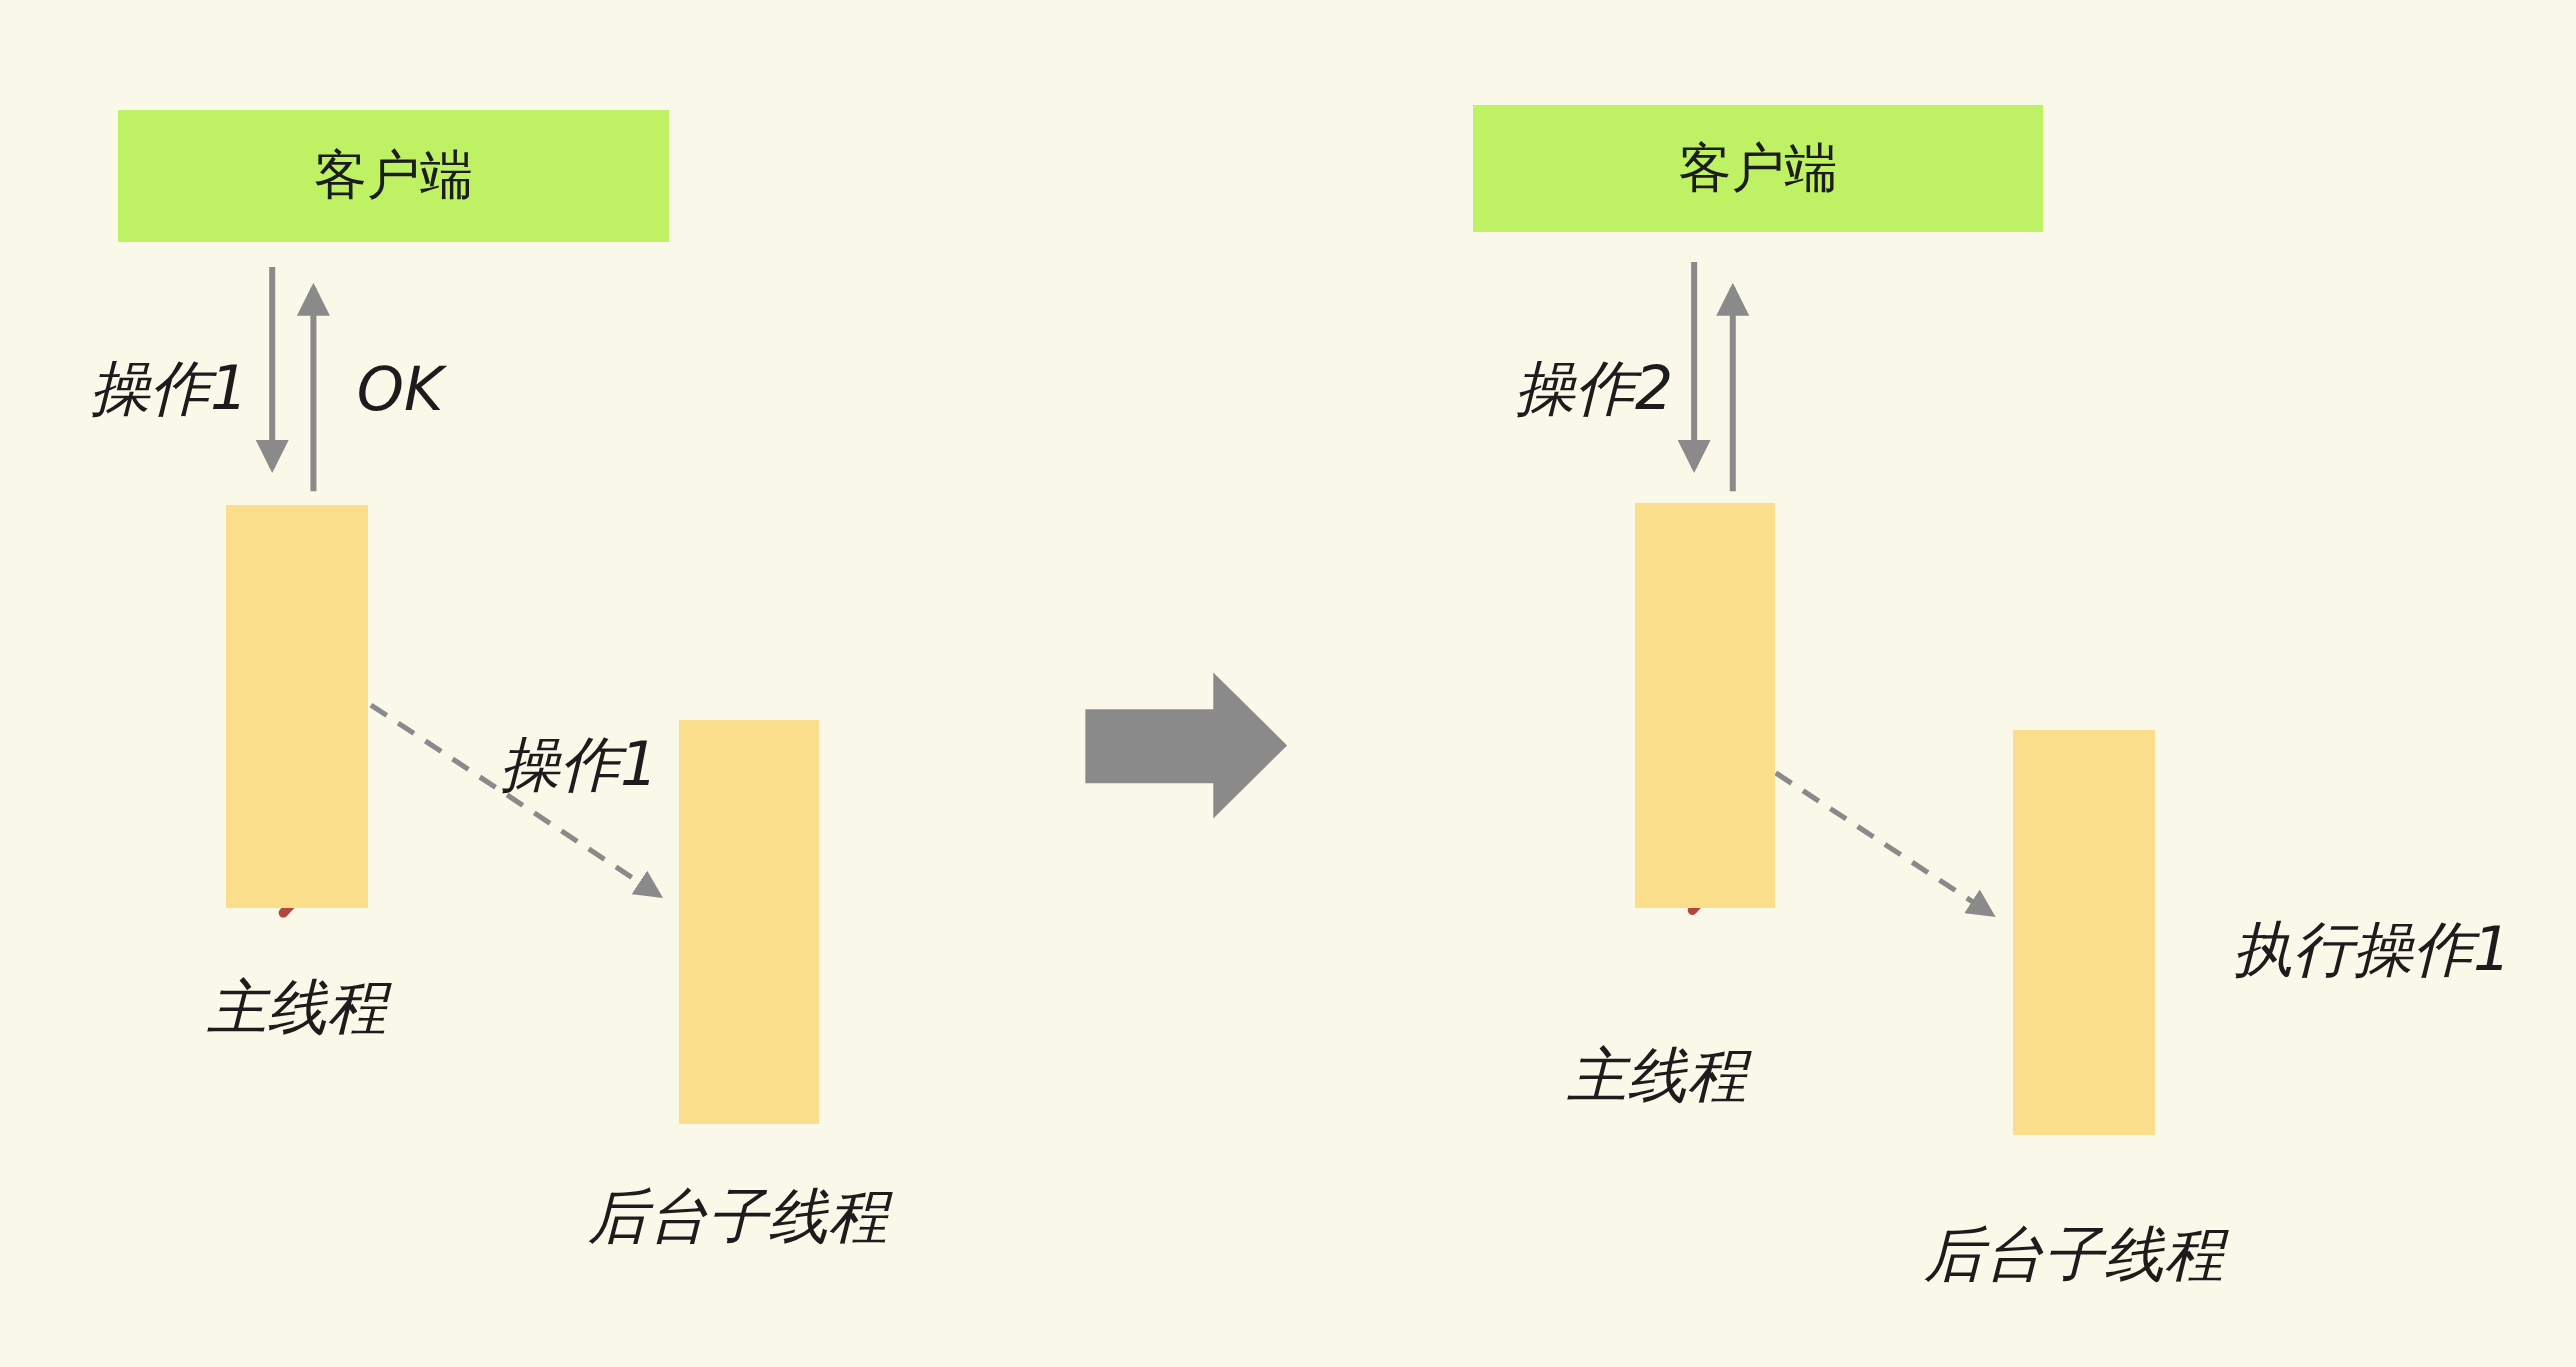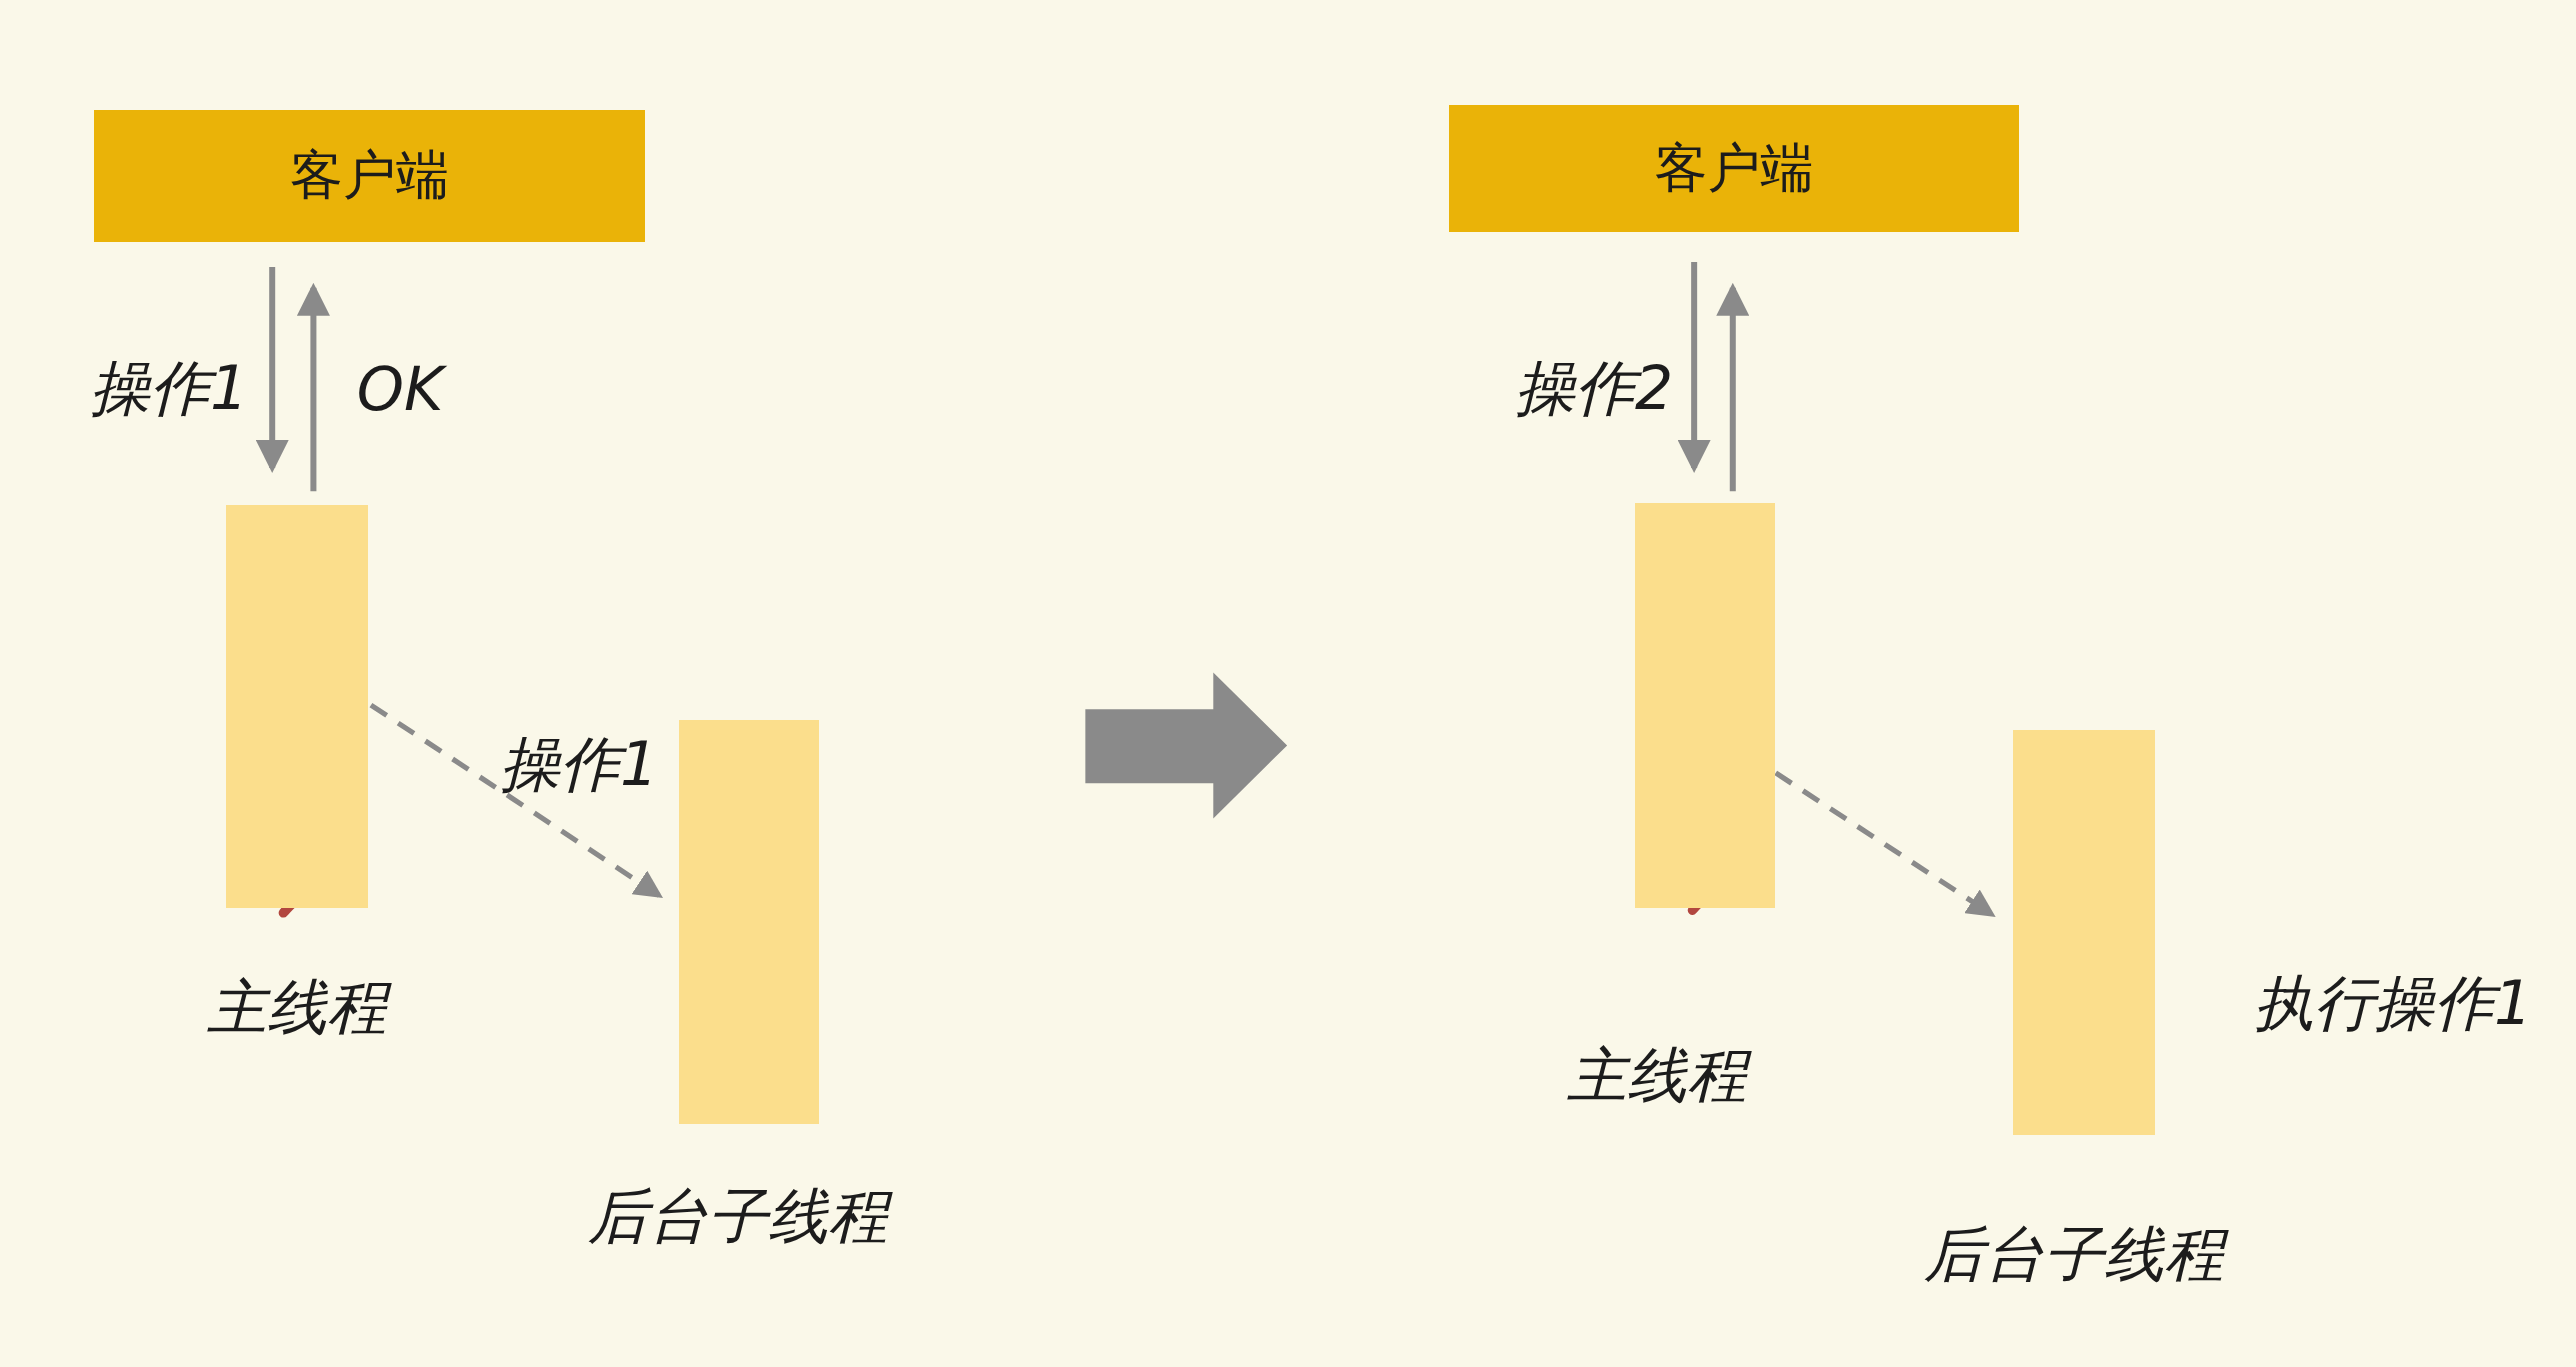--- a/index.html
+++ b/index.html
@@ -16,21 +16,21 @@
     position: absolute;
     left: 0; top: 0;
     width: 2576px; height: 1368px;
   }
   .box {
     position: absolute;
     display: flex;
     align-items: center;
     justify-content: center;
   }
-  .green-box { background: #eab308; font-size: 53px; }
+  .green-box { background: #bef264; font-size: 53px; margin-left: 24px; }
   .yellow-box { background: #FBDE8C; }
 
   .client-left  { left: 94px;  top: 110px; width: 551px; height: 132px; }
   .client-right { left: 1449px; top: 105px; width: 570px; height: 127px; }
 
   .main-left  { left: 226px;  top: 505px; width: 142px; height: 403px; }
   .bg-left    { left: 679px;  top: 720px; width: 140px; height: 404px; }
   .main-right { left: 1635px; top: 503px; width: 140px; height: 405px; }
   .bg-right   { left: 2013px; top: 730px; width: 142px; height: 405px; }
 
@@ -42,21 +42,21 @@
     font-style: italic;
   }
   .lbl-op1-req   { left: 169px;  top: 389px; }
   .lbl-ok        { left: 400px;  top: 389px; }
   .lbl-op1-mid   { left: 579px;  top: 765px; }
   .lbl-main-l    { left: 297px;  top: 1008px; }
   .lbl-bgthr-l   { left: 738px;  top: 1217px; }
   .lbl-op2-req   { left: 1594px; top: 389px; }
   .lbl-op2-res   { left: 1929px; top: 389px; }
   .lbl-main-r    { left: 1657px; top: 1076px; }
-  .lbl-exec      { left: 2372px; top: 1004px; margin-left: 21px; }
+  .lbl-exec      { left: 2372px; top: 950px; }
   .lbl-bgthr-r   { left: 2074px; top: 1255px; }
 </style>
 </head>
 <body>
 
 <div class="canvas">
 
   <svg class="overlay" viewBox="0 0 3000 1593" xmlns="http://www.w3.org/2000/svg">
     <defs>
       <marker id="head" viewBox="0 0 10 10" refX="8.5" refY="5" markerWidth="5.5" markerHeight="5.5" orient="auto-start-reverse">

